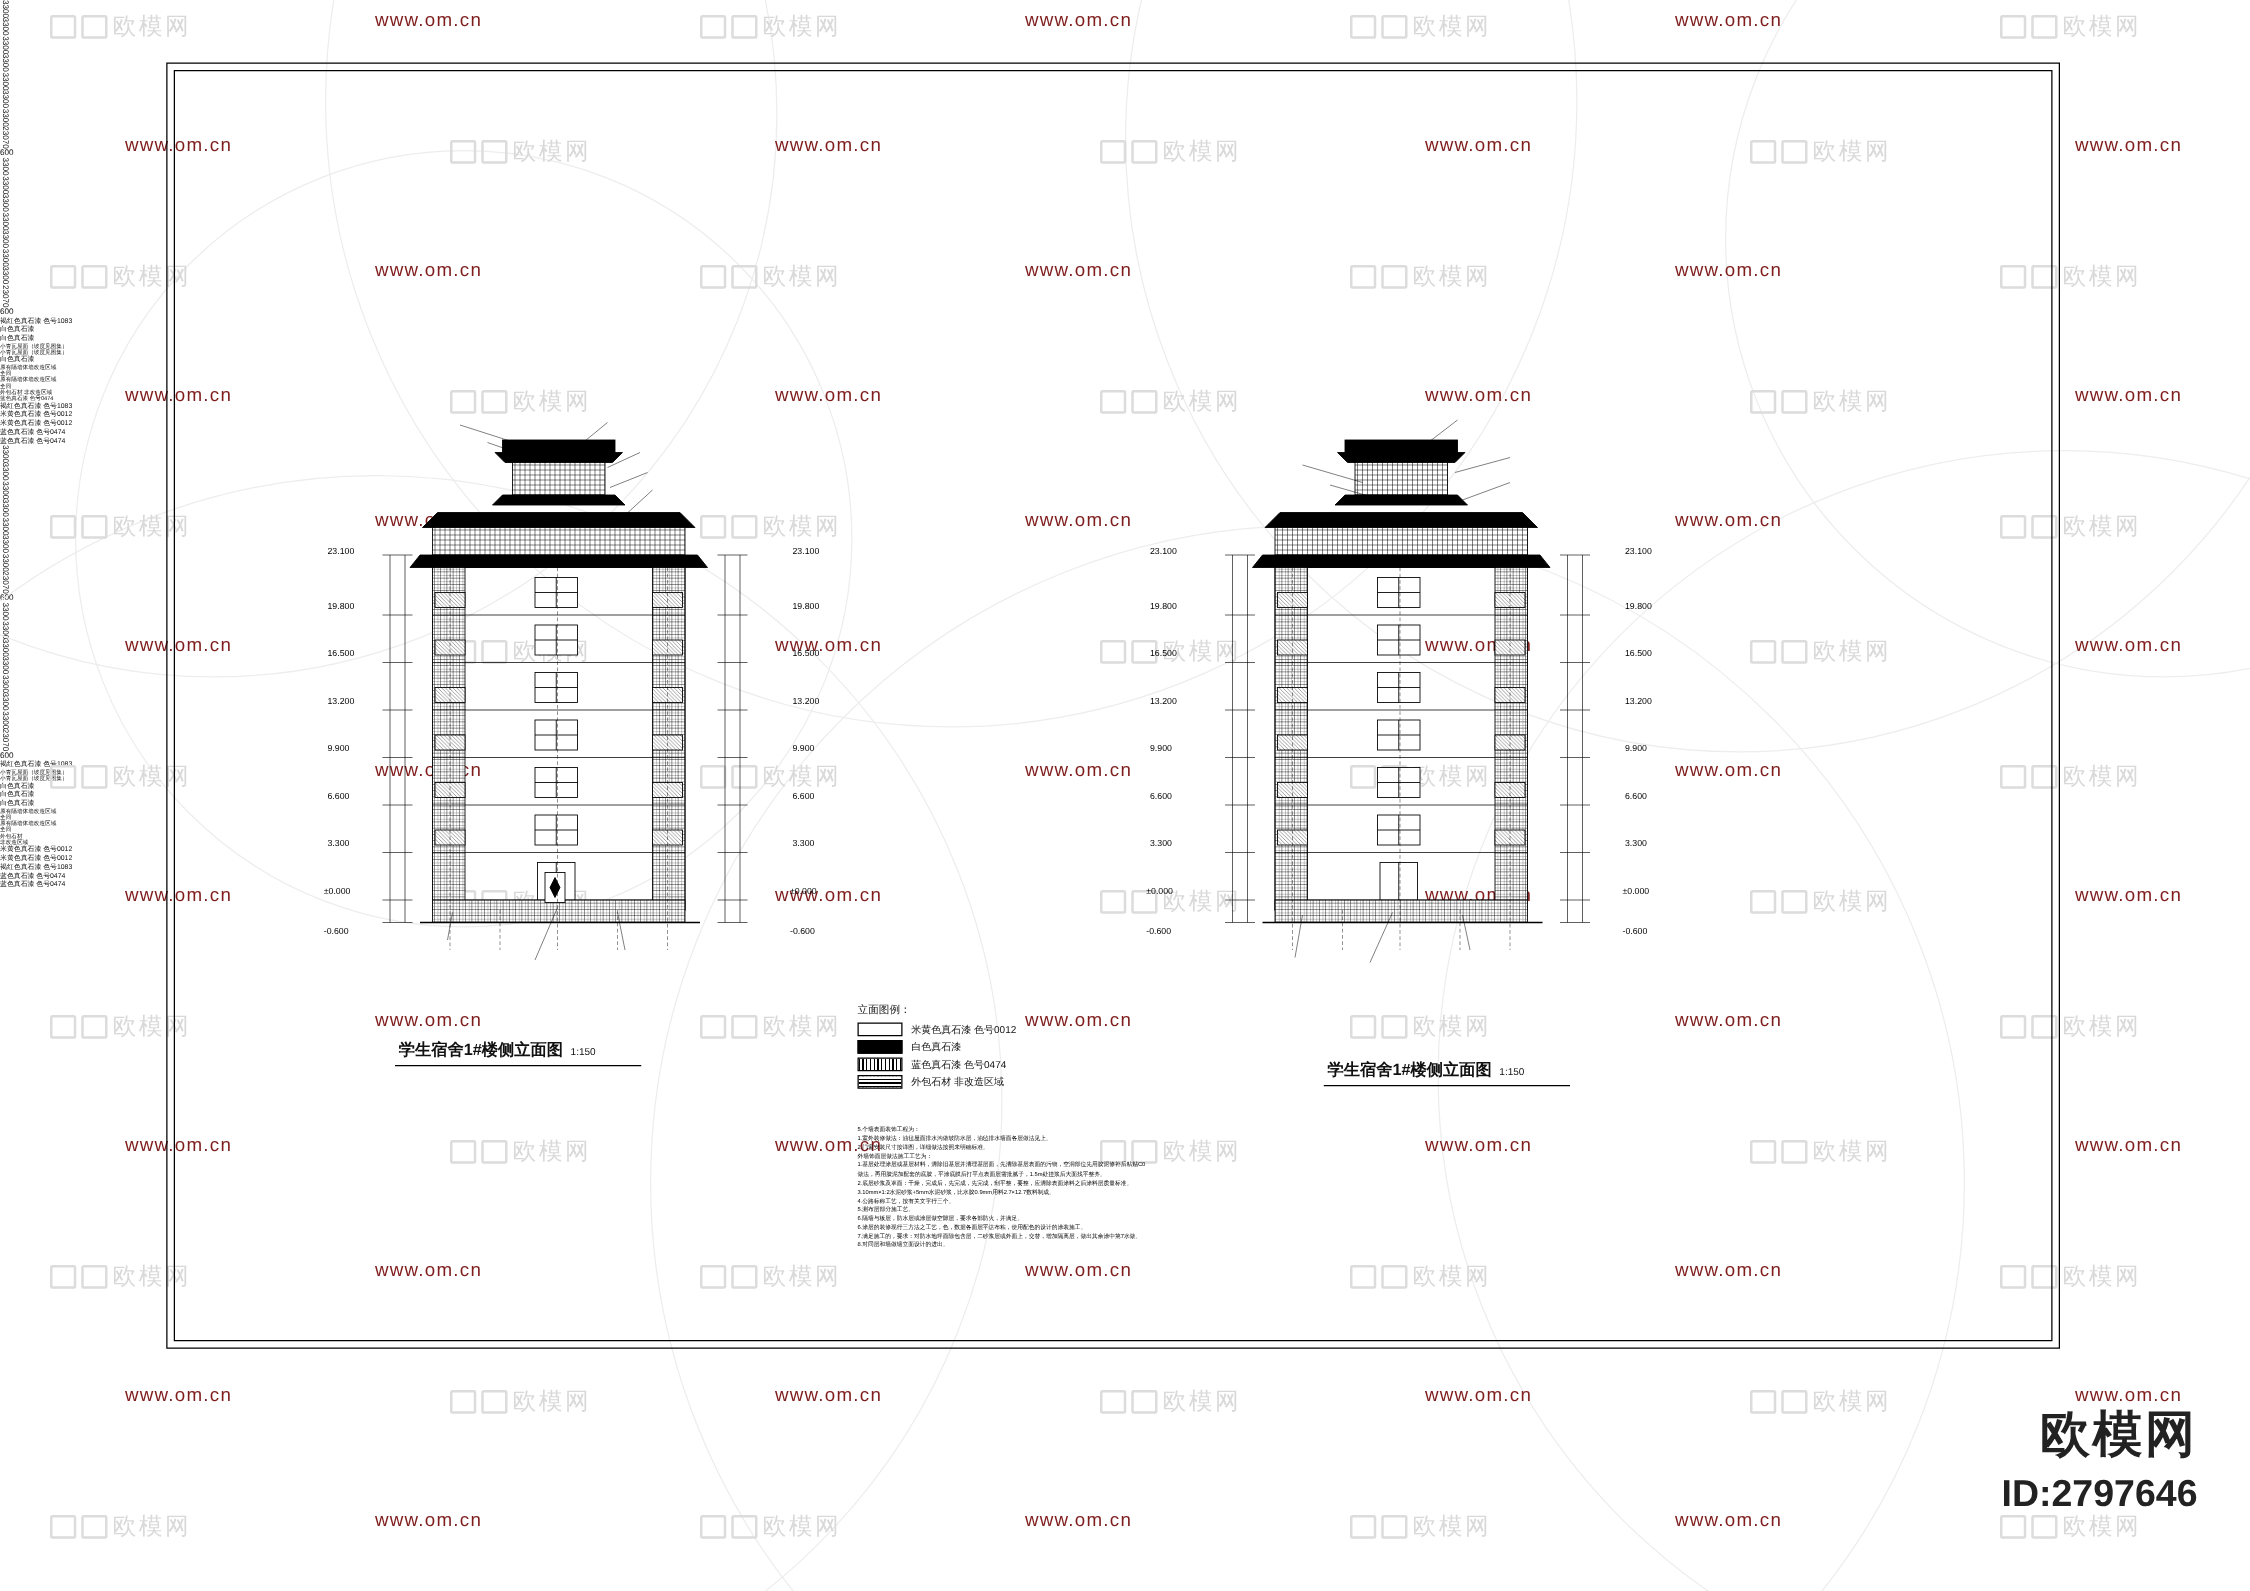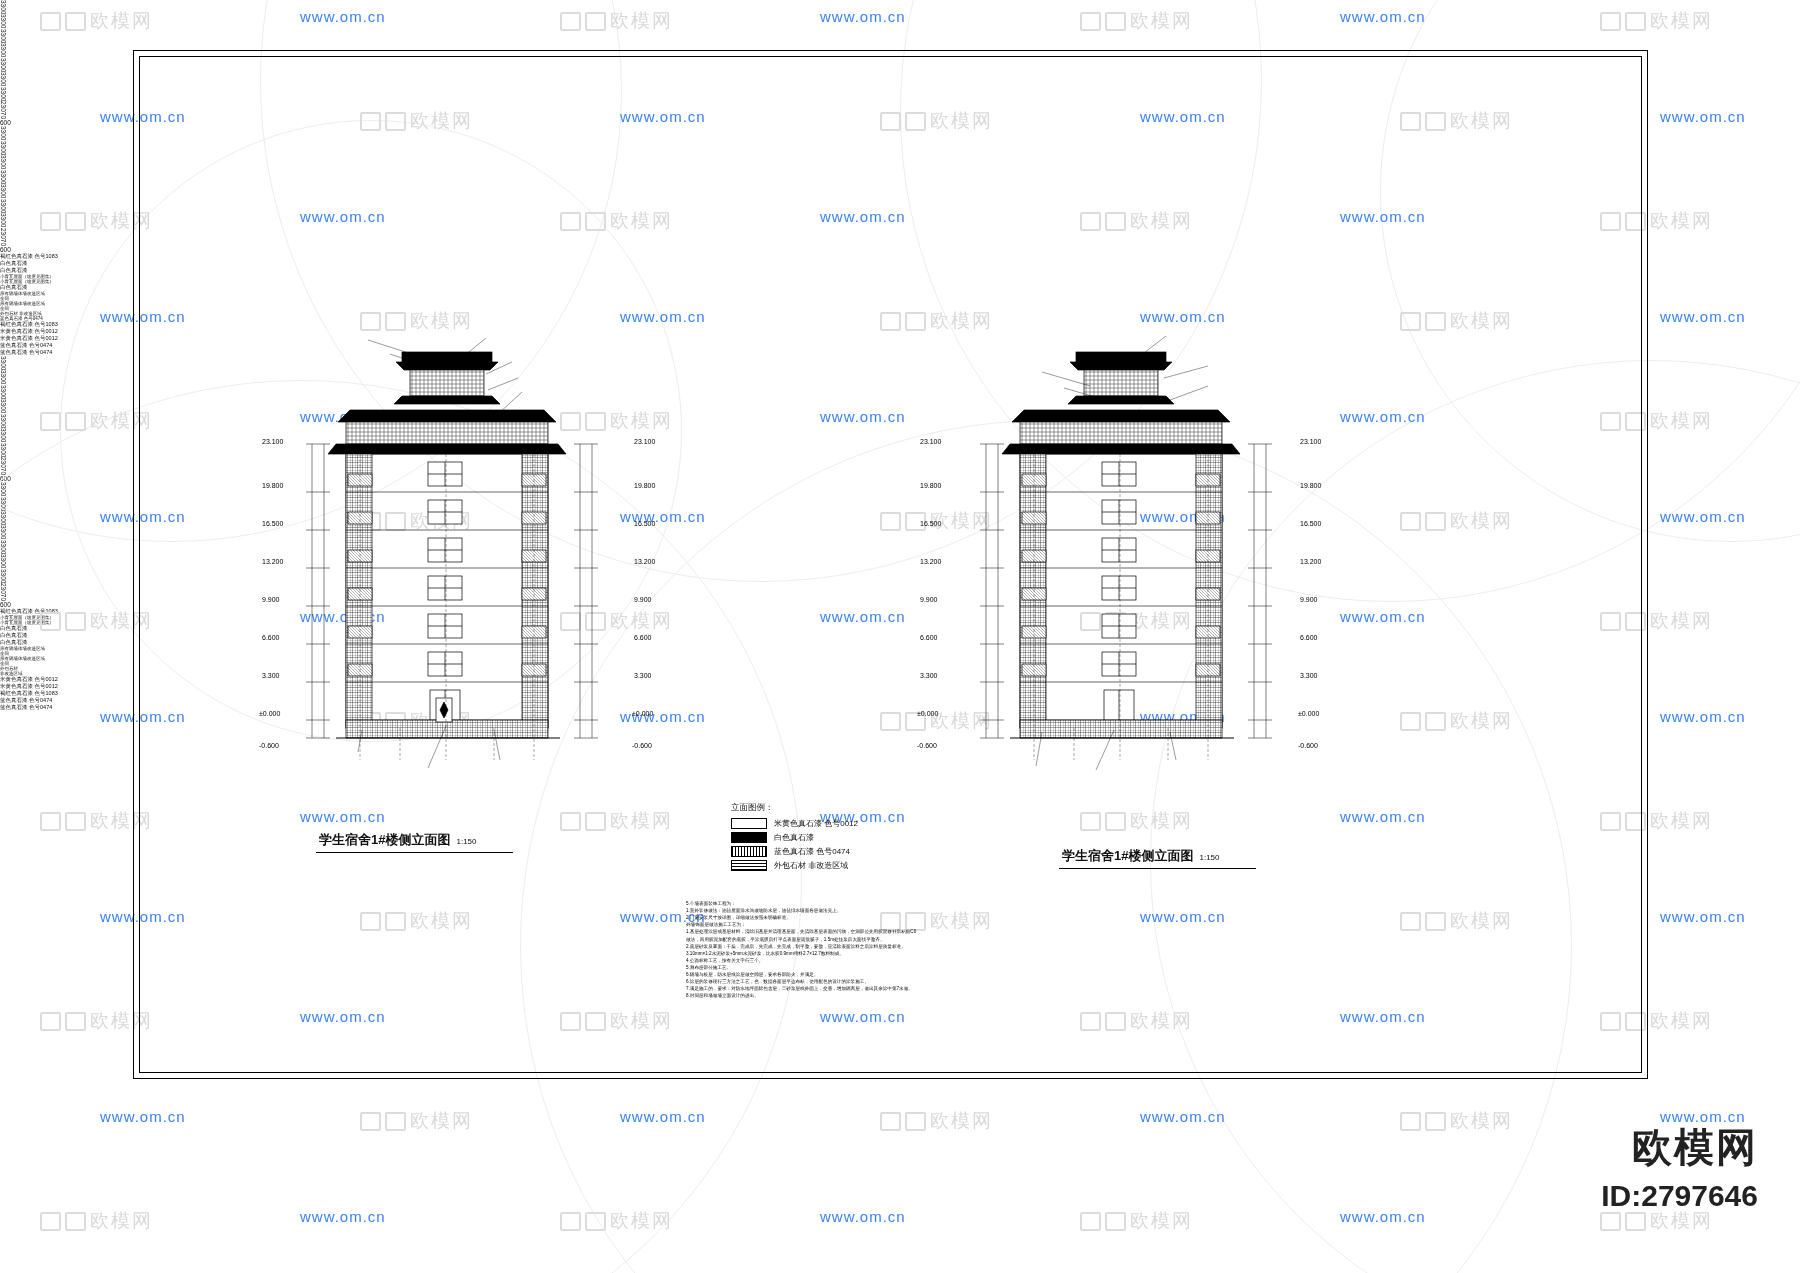--- a/index.html
+++ b/index.html
@@ -3,21 +3,21 @@
 <meta charset="utf-8">
 <style>
   html,body{margin:0;padding:0;background:#ffffff;}
   body{width:1800px;height:1273px;position:relative;overflow:hidden;
        font-family:"Liberation Sans", sans-serif;color:#111;}
 
   
   .wm-layer{position:absolute;inset:0;pointer-events:none;z-index:5;}
   .wm{position:absolute;color:#d8d8d8;font-size:15px;letter-spacing:1px;white-space:nowrap;
       font-family:"Liberation Sans", sans-serif;}
-  .wm-om{font-size:15px;color:#3b82f6;}
+  .wm-om{font-size:15px;color:#7f1d1d;}
   .wm-cn{display:flex;align-items:center;gap:4px;color:#dcdcdc;}
   .wm-cn .glyph{font-size:19px;letter-spacing:2px;color:#d9d9d9;}
   .wm-cn .box{width:17px;height:15px;border:2px solid #dcdcdc;border-radius:2px;}
   .arc{position:absolute;border:1px solid #ededed;border-radius:50%;}
 
   
   .frame{position:absolute;left:133px;top:50px;width:1513px;height:1027px;
          border:1px solid #000;background:transparent;z-index:10;}
   .frame-inner{position:absolute;left:139px;top:56px;width:1501px;height:1015px;
          border:1px solid #000;z-index:10;}
@@ -726,21 +726,21 @@
 <div class="t5" style="left:1133px;top:772px;">米黄色真石漆 色号0012</div>
 <div class="t5" style="left:1237px;top:772px;">褐红色真石漆 色号1083</div>
 <div class="t5" style="left:1020px;top:812px;">蓝色真石漆 色号0474</div>
 <div class="t5" style="left:1140px;top:812px;">蓝色真石漆 色号0474</div>
 
 <div class="title" style="left:1062px;top:847px;">
   <span>学生宿舍1#楼侧立面图</span><span class="scale">1:150</span>
 </div>
 <div style="position:absolute;left:1059px;top:868px;width:197px;height:1px;background:#000;z-index:30;"></div>
 
-<div class="legend" style="left:686px;top:802px;margin-left:45px;">
+<div class="legend" style="left:686px;top:802px;">
   <div class="legend-title">立面图例：</div>
   <div class="legend-row">
     <span class="swatch sw-cream"></span>
     <span>米黄色真石漆 色号0012</span>
   </div>
   <div class="legend-row">
     <span class="swatch sw-white"></span>
     <span>白色真石漆</span>
   </div>
   <div class="legend-row">

